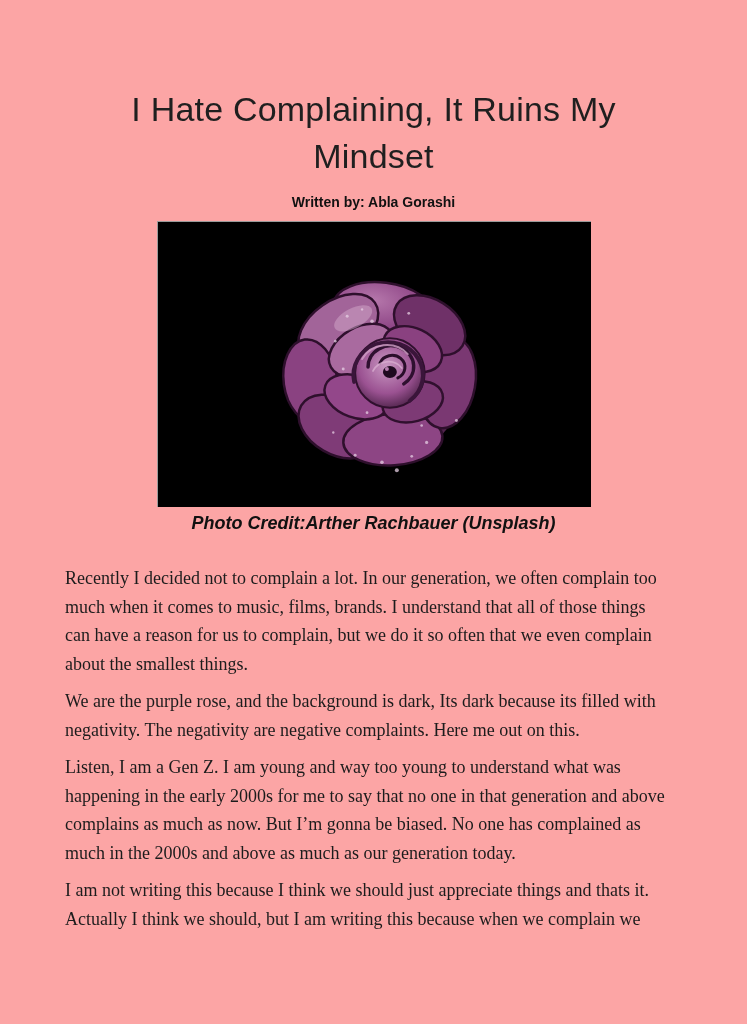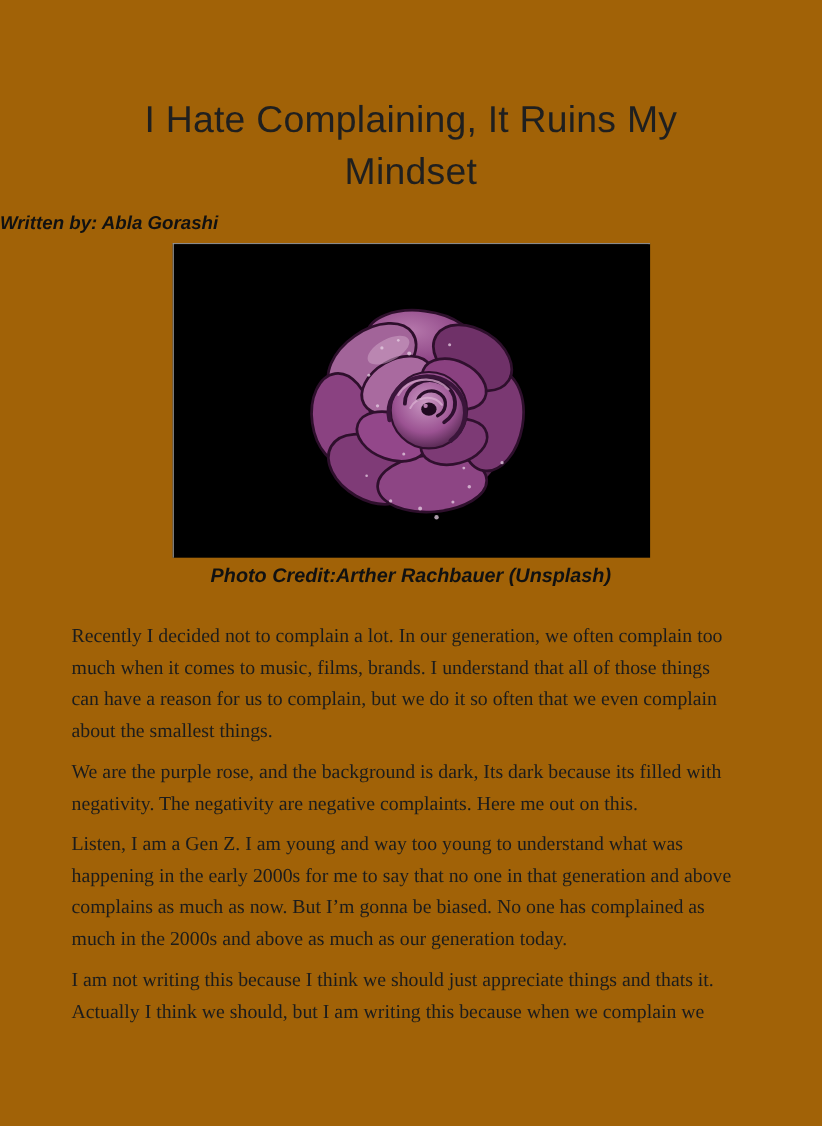--- a/index.html
+++ b/index.html
@@ -1,42 +1,41 @@
 <!DOCTYPE html>
 <html><head>
 <meta charset="utf-8">
 <style>
   * { margin: 0; padding: 0; box-sizing: border-box; }
   html, body { background: #ffffff; }
   .page {
     position: relative;
     width: 747px;
     height: 1024px;
-    background: #a16207;
+    background: #fca5a5;
     overflow: hidden;
     font-family: "Liberation Sans", sans-serif;
   }
   .doc-title {
     padding-top: 86px;
     font-size: 34px;
     font-weight: 400;
     line-height: 47px;
     text-align: center;
     color: #1f1f1f;
     white-space: pre-line;
     letter-spacing: 0.2px;
   }
   .byline {
     margin-top: 12px;
-    text-align: left;
-    font-size: 17px;
+    text-align: center;
+    font-size: 14px;
     font-weight: 700;
     line-height: 21px;
     color: #111111;
-    font-style: italic;
   }
   .photo-figure {
     width: 434px;
     height: 286px;
     margin: 8px auto 0 auto;
     background: #000000;
     border-left: 1px solid #9a9a9a;
     border-top: 1px solid #9a9a9a;
   }
   .photo-figure svg { display: block; }

